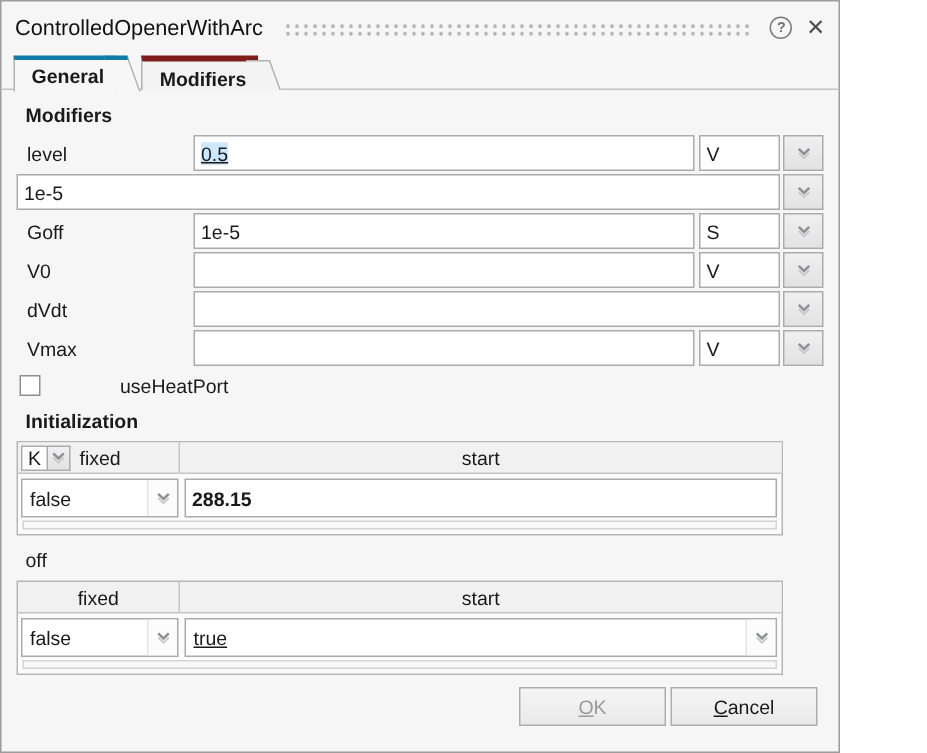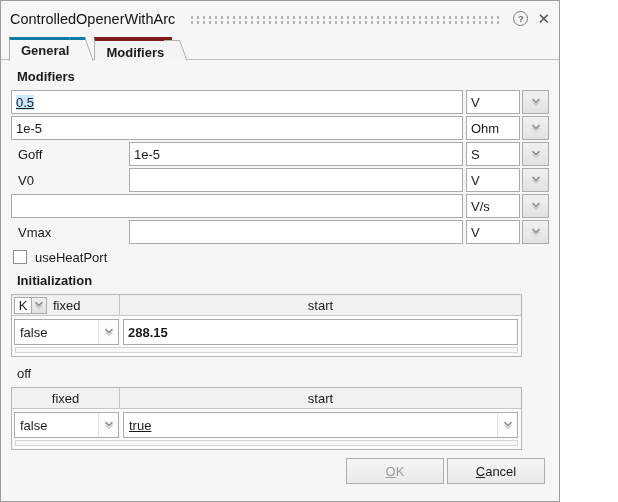--- a/index.html
+++ b/index.html
@@ -74,21 +74,21 @@
   }
   .sel-text { background: var(--selection, #cce8ff); text-decoration: underline; }
   .unit-field { flex:none; width:54px; margin-left:3px; }
   .combo-btn {
     flex:none; width:27px; height:24px; margin-left:2px;
     background: linear-gradient(#f0f0f0, #e2e2e2);
     border:1px solid #ababab;
     display:flex; align-items:center; justify-content:center; padding:0;
   }
 
-  .check-row { display:flex; align-items:center; margin:5px 0 4px 2px; height:16px; }
+  .check-row { display:flex; align-items:center; margin:5px 0 4px 2px; height:16px;gap:45px; }
   .checkbox { width:14px; height:14px; background:#fff; border:1px solid #8f8f8f; margin-right:8px; flex:none; }
 
   .group-label { margin:0 0 6px 6px; line-height:15px; }
   .group-label.off { margin-top:9px; }
 
   
   .init-table { width:511px; border:1px solid #b6b6b6; background:#fbfbfb; }
   .t-header { display:flex; align-items:center; height:21px; background:#f1f1f1; border-bottom:1px solid #c6c6c6; }
   .t-h-col1 { width:108px; height:100%; border-right:1px solid #c6c6c6; display:flex; align-items:center; padding:0 2px 0 2px; flex:none; }
   .t-h-col1.centered { justify-content:center; }
@@ -143,40 +143,38 @@
     <div class="tabbar-rule"></div>
     <div class="tab active">General</div>
     <div class="tab">Modifiers</div>
   </div>
 
   <div class="content">
 
     <div class="section-title">Modifiers</div>
 
     <div class="param-row">
+      <span class="param-label">level</span>
       <div class="field">
         <span class="sel-text">0.5</span>
       </div>
       <div class="field unit-field">
         <span>V</span>
       </div>
       <button class="combo-btn">
         <svg width="10" height="9" viewBox="0 0 10 9">
             <use href="#dbl-chevron"></use>
           </svg>
       </button>
     </div>
 
     <div class="param-row">
       <div class="field">
         <span>1e-5</span>
       </div>
-      <div class="field unit-field">
-        <span>Ohm</span>
-      </div>
       <button class="combo-btn">
         <svg width="10" height="9" viewBox="0 0 10 9">
             <use href="#dbl-chevron"></use>
           </svg>
       </button>
     </div>
 
     <div class="param-row">
       <span class="param-label">Goff</span>
       <div class="field">
@@ -201,25 +199,23 @@
         <span>V</span>
       </div>
       <button class="combo-btn">
         <svg width="10" height="9" viewBox="0 0 10 9">
             <use href="#dbl-chevron"></use>
           </svg>
       </button>
     </div>
 
     <div class="param-row">
+      <span class="param-label">dVdt</span>
       <div class="field">
         <span></span>
-      </div>
-      <div class="field unit-field">
-        <span>V/s</span>
       </div>
       <button class="combo-btn">
         <svg width="10" height="9" viewBox="0 0 10 9">
             <use href="#dbl-chevron"></use>
           </svg>
       </button>
     </div>
 
     <div class="param-row">
       <span class="param-label">Vmax</span>

